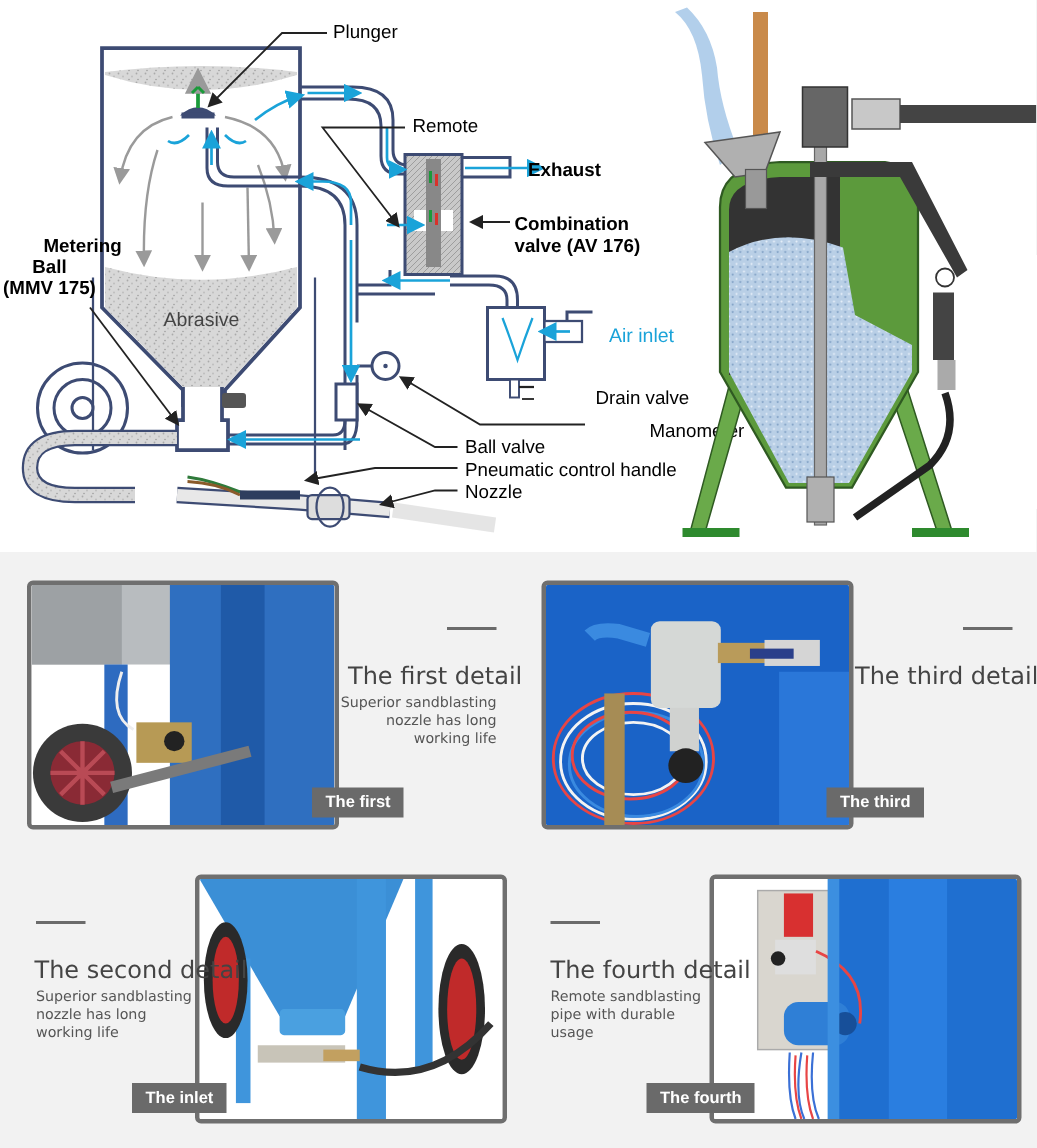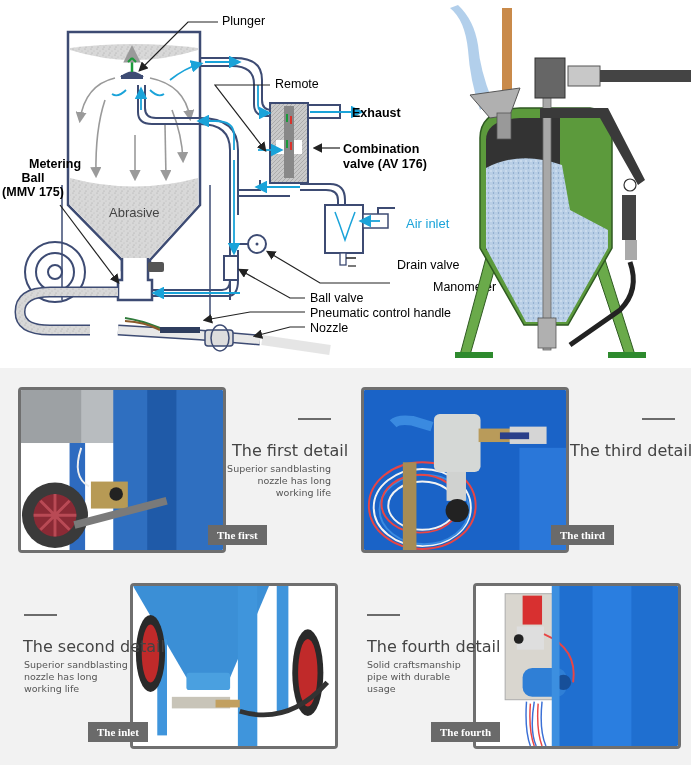--- a/index.html
+++ b/index.html
@@ -17,21 +17,21 @@
 
   
   .details { position: absolute; left: 0; top: 368px; width: 691px; height: 397px; background: #f2f2f2; }
   .photo {
     position: absolute; border: 3px solid #6f6f6f; border-radius: 4px; overflow: hidden; background: #fff;
   }
   .photo svg { display: block; width: 100%; height: 100%; }
   .tag {
     position: absolute; background: #6a6a6a; color: #fff; font-size: 11px; font-weight: bold;
     padding: 3px 9px; height: 20px; line-height: 14px; white-space: nowrap;
-    font-family: Liberation Serif, serif;
+    font-family: Liberation Sans, sans-serif;
   }
   .dash { position: absolute; width: 33px; height: 2px; background: #6b6b6b; }
   .dtitle { position: absolute; font-size: 16px; color: #444; white-space: nowrap; font-family: "DejaVu Sans", sans-serif; }
   .ddesc { position: absolute; font-size: 9.5px; color: #555; line-height: 12px; font-family: "DejaVu Sans", sans-serif; }
   .right { text-align: right; }
 </style>
 </head>
 <body>
 
 <div class="top">
@@ -337,17 +337,17 @@
       <path d="M70,50 Q105,65 100,100" stroke="#e84545" stroke-width="2" fill="none"></path>
       <path d="M60,120 Q55,150 62,166 M68,120 Q65,150 72,166 M52,120 Q50,150 56,166" stroke="#3b70d6" stroke-width="1.5" fill="none"></path>
       <path d="M56,122 Q54,150 60,166 M64,122 Q62,150 68,166" stroke="#e84545" stroke-width="1.5" fill="none"></path>
       <rect x="78" y="0" width="8" height="166" fill="#3c8fe0"></rect>
     </svg>
   </div>
   <div class="tag" style="left:431px; top:354px;">The fourth</div>
   <div class="dash" style="left:367px; top:246px;"></div>
   <div class="dtitle" style="left:367px; top:269px;">The fourth detail</div>
   <div class="ddesc" style="left:367px; top:291px; width:106px;">
-    <div>Solid craftsmanship</div>
+    <div>Remote sandblasting</div>
     <div>pipe with durable</div>
     <div>usage</div>
   </div>
 </div>
 
 </body></html>

